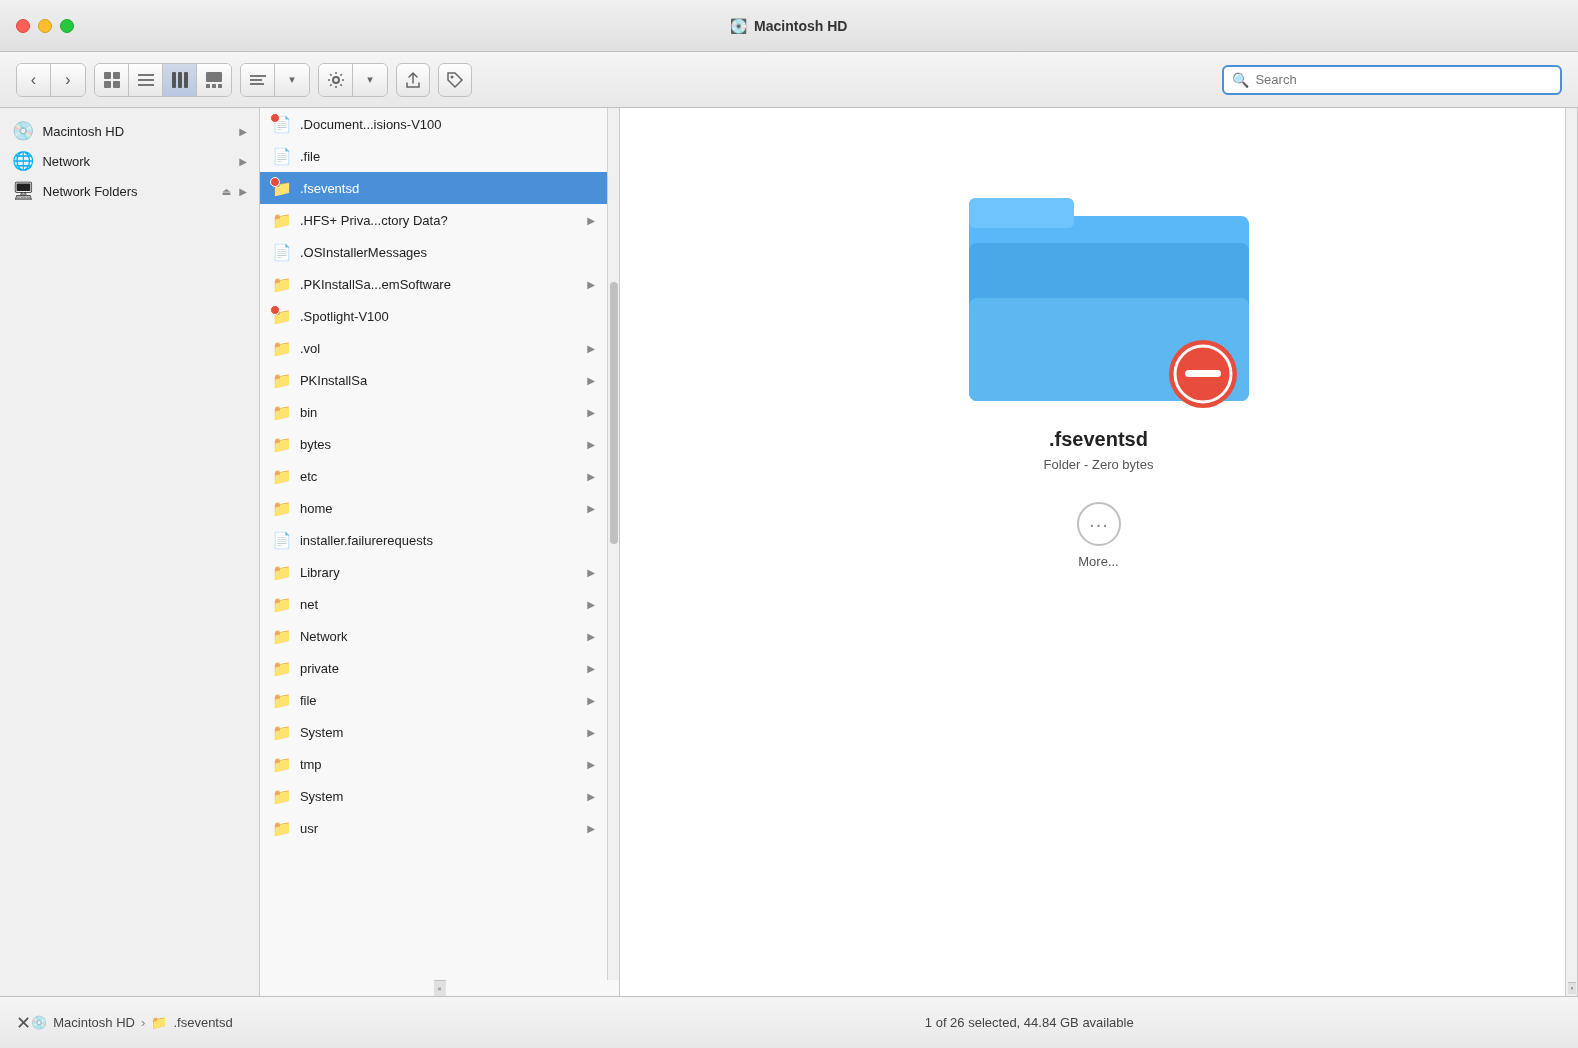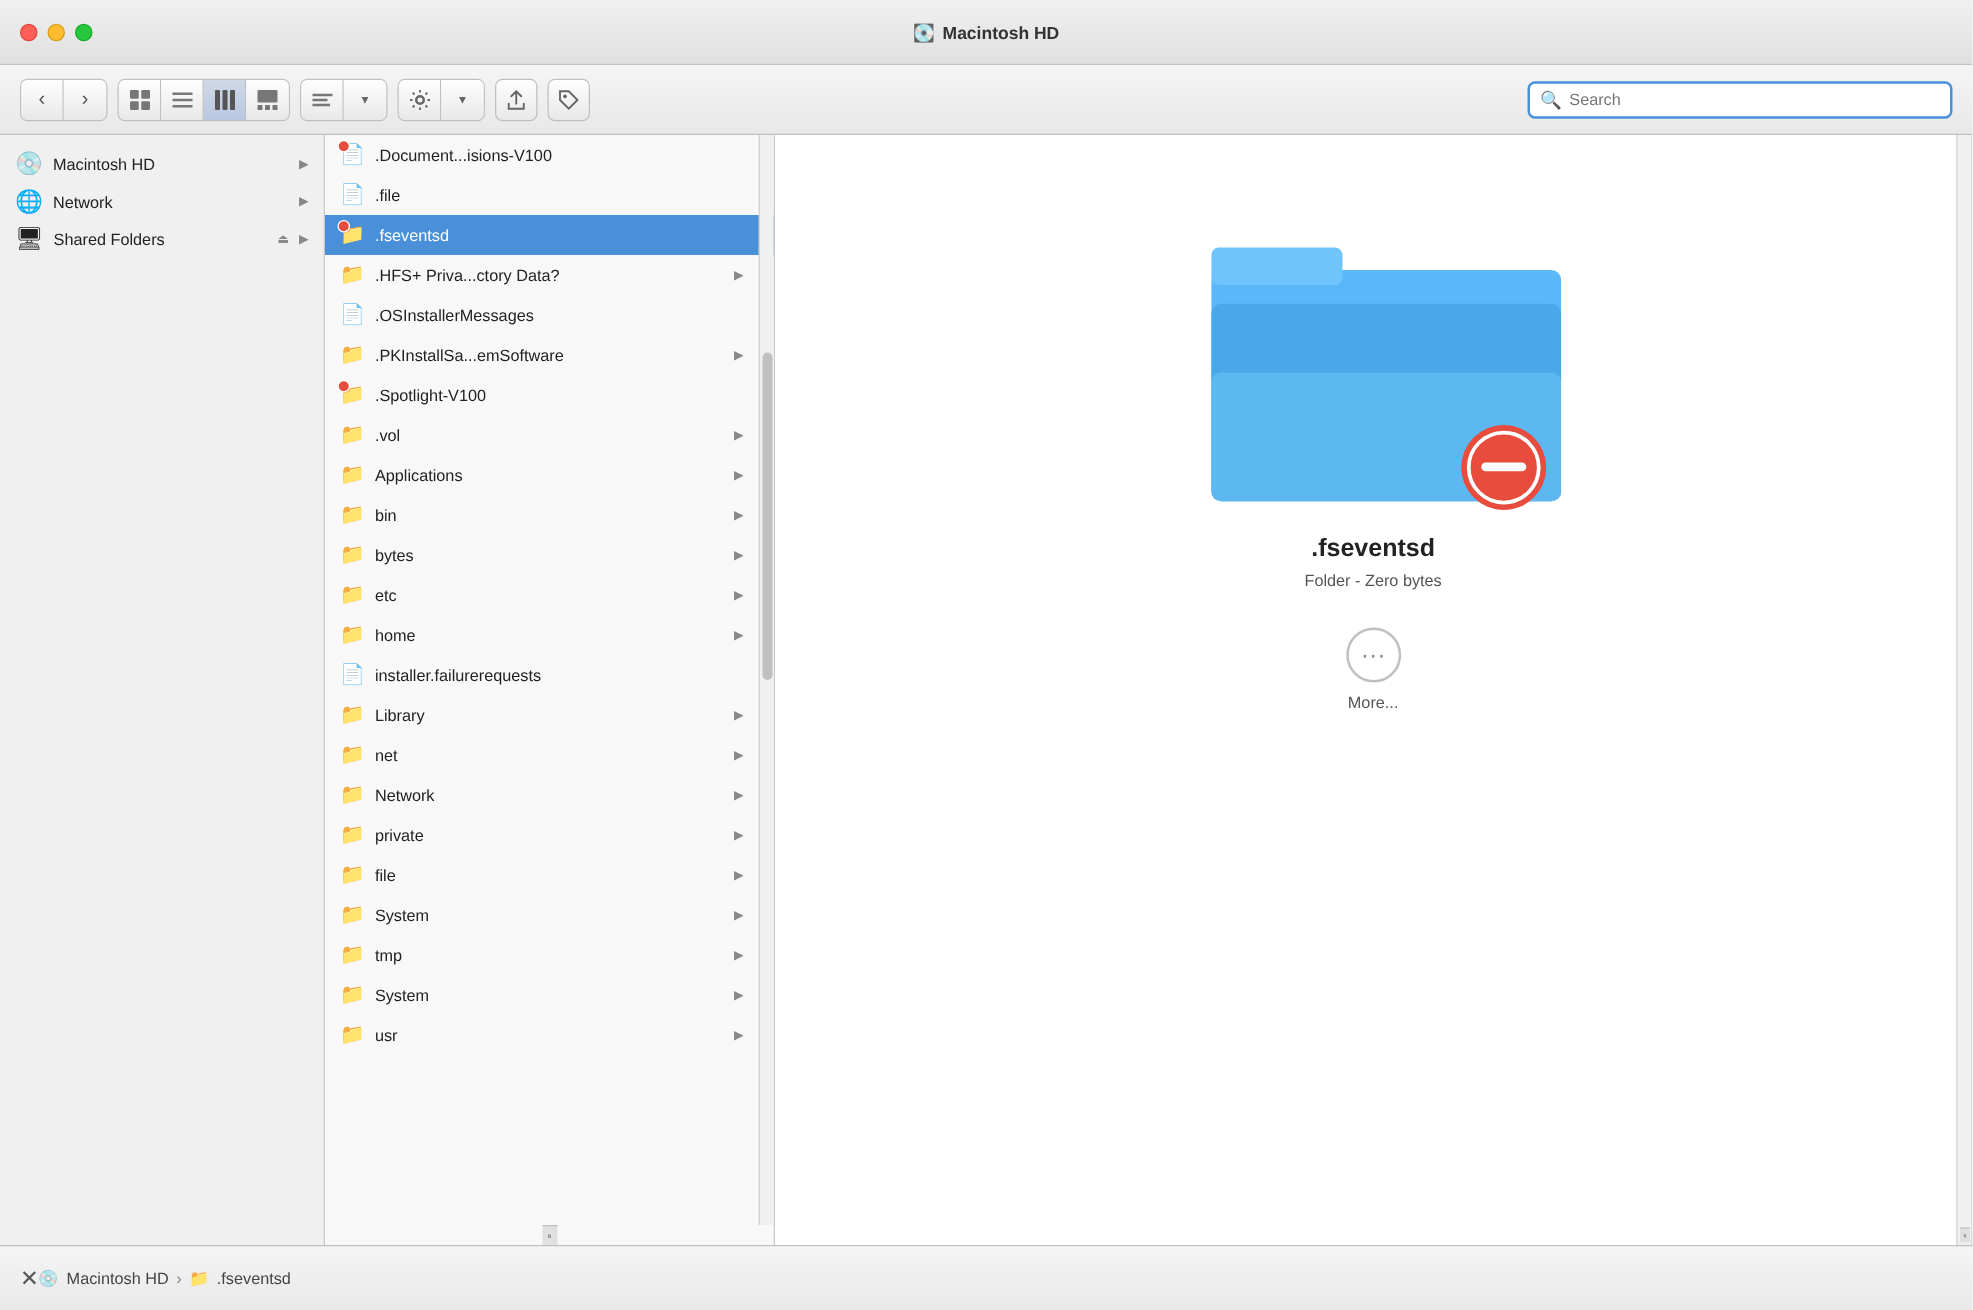--- a/index.html
+++ b/index.html
@@ -389,21 +389,21 @@
       <span class="sidebar-label">Macintosh HD</span>
       <span class="sidebar-chevron">▶</span>
     </div>
     <div class="sidebar-item">
       <span class="sidebar-icon">🌐</span>
       <span class="sidebar-label">Network</span>
       <span class="sidebar-chevron">▶</span>
     </div>
     <div class="sidebar-item">
       <span class="sidebar-icon">🖥</span>
-      <span class="sidebar-label">Shared Folders</span>
+      <span class="sidebar-label">Network Folders</span>
       <span class="sidebar-chevron">⏏</span>
       <span class="sidebar-chevron">▶</span>
     </div>
   </div>
 
   <div class="file-list-panel">
     <div id="file-list-container">
         <div class="file-item" style="padding-right: 24px;">
           <span class="file-icon" style="position: relative; display: inline-block;">📄<span style="position: absolute; top: -2px; left: -2px; width: 10px; height: 10px; background: rgb(231, 76, 60); border-radius: 50%; border: 1px solid white;"></span></span>
           <span class="file-name">.Document...isions-V100</span>
@@ -434,21 +434,21 @@
           <span class="file-icon" style="position: relative; display: inline-block;">📁<span style="position: absolute; top: -2px; left: -2px; width: 10px; height: 10px; background: rgb(231, 76, 60); border-radius: 50%; border: 1px solid white;"></span></span>
           <span class="file-name">.Spotlight-V100</span>
         </div>
         <div class="file-item" style="padding-right: 24px;">
           <span class="file-icon" style="position: relative; display: inline-block;">📁</span>
           <span class="file-name">.vol</span>
           <span class="file-chevron">▶</span>
         </div>
         <div class="file-item" style="padding-right: 24px;">
           <span class="file-icon" style="position: relative; display: inline-block;">📁</span>
-          <span class="file-name" style="font-weight: 500;">Applications</span>
+          <span class="file-name" style="font-weight: 500;">PKInstallSa</span>
           <span class="file-chevron">▶</span>
         </div>
         <div class="file-item" style="padding-right: 24px;">
           <span class="file-icon" style="position: relative; display: inline-block;">📁</span>
           <span class="file-name">bin</span>
           <span class="file-chevron">▶</span>
         </div>
         <div class="file-item" style="padding-right: 24px;">
           <span class="file-icon" style="position: relative; display: inline-block;">📁</span>
           <span class="file-name">bytes</span>
@@ -562,14 +562,15 @@
 
 <div class="status-bar">
   <div class="status-close">✕</div>
   <div class="breadcrumb">
     <span>💿</span>
     <span>Macintosh HD</span>
     <span class="breadcrumb-sep">›</span>
     <span>📁</span>
     <span>.fseventsd</span>
   </div>
+  <div class="status-text">1 of 26 selected, 44.84 GB available</div>
   <div style="width:200px;"></div>
 </div>
 
 </body></html>

